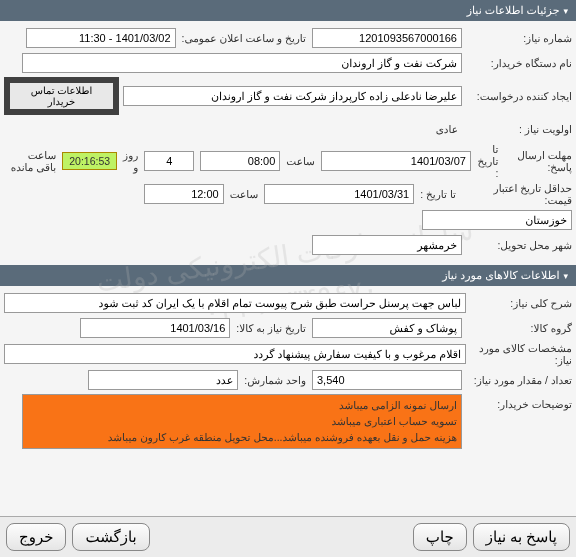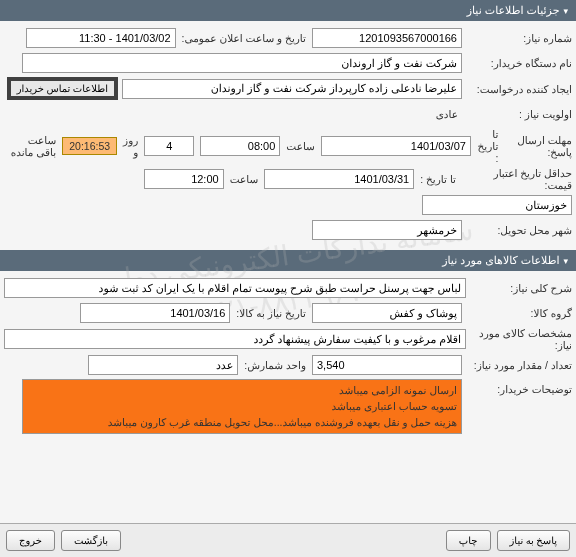--- a/index.html
+++ b/index.html
@@ -69,29 +69,29 @@
 .field-xwide { width: 440px; }
 .field-med { width: 150px; }
 .field-sm { width: 80px; }
 .field-xs { width: 50px; }
 .inline-label {
   padding: 0 6px;
   font-size: 10.5px;
 }
 .btn-small {
   background: #e8e8e8;
-  border: 4px solid #404040;
+  border: 6px solid #404040;
   padding: 2px 6px;
   font-size: 10px;
   font-family: Tahoma;
   cursor: pointer;
   margin-right: 4px;
 }
 .yellow-box {
-  background: #fdba74;
+  background: #bef264;
   border: 1px solid #aa8800;
   padding: 2px 6px;
   font-size: 10.5px;
 }
 .plain-text {
   font-size: 10.5px;
   padding-right: 4px;
   margin-left: 16px;
 }
 .multiline {
@@ -114,24 +114,24 @@
   padding: 6px;
   display: flex;
   gap: 6px;
   justify-content: flex-start;
   direction: rtl;
 }
 .footer .btn {
   background: linear-gradient(#fdfdfd,#e5e5e5);
   border: 1px solid #888;
   padding: 4px 12px;
-  font-size: 10px;
+  font-size: 15px;
   font-family: Tahoma;
   cursor: pointer;
-  border-radius: 3px;
+  border-radius: 8px;
 }
 .footer .spacer { flex: 1; }
 </style>
 </head>
 <body>
 
 <div class="watermark">
   <span>سامانه تدارکات الکترونیکی دولت</span><br>
   <span>۰۲۱-۸۸۳۴۹۶۷۰</span>
 </div>

